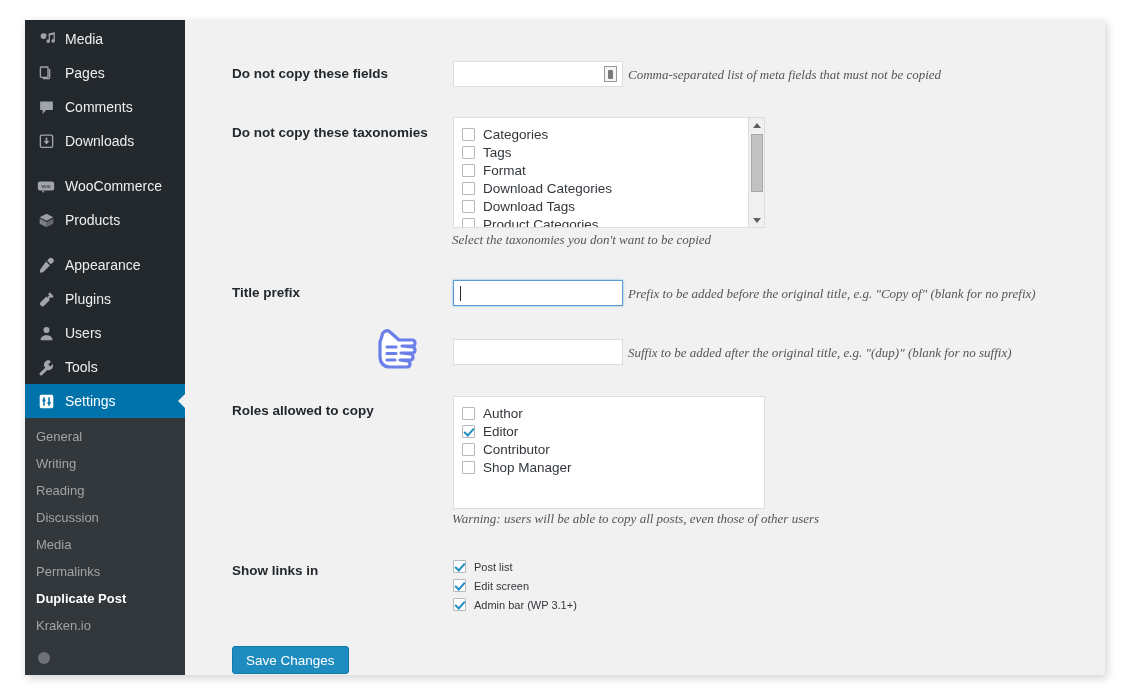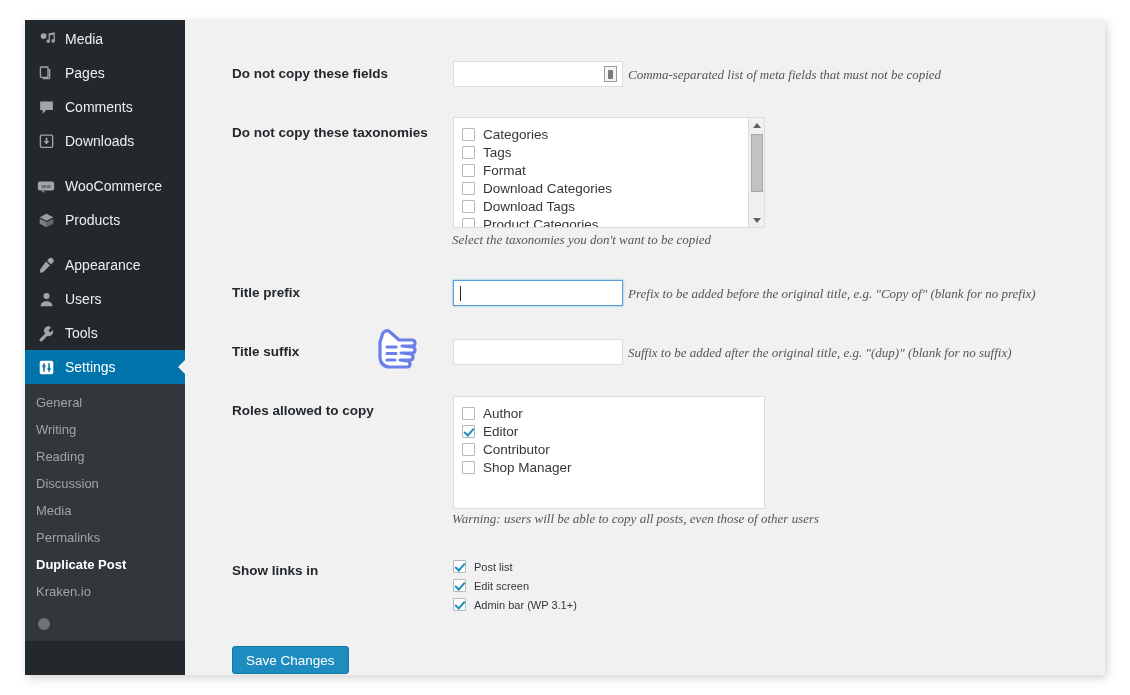--- a/index.html
+++ b/index.html
@@ -294,20 +294,28 @@
       <div class="menu-item">
         <span class="ico">
           <svg width="17" height="17" viewBox="0 0 20 20" fill="currentColor">
             <path d="M12.8 1.8 a3.4 3.4 0 0 1 4.8 4.8 l-2.6 2 -4.2-4.2 z"></path>
             <path d="M9.4 5.4 L14 10 L6 18 L2.2 18.4 L2.6 14.6 z"></path>
           </svg>
         </span>
         <span>Appearance</span>
       </div>
 
+      <div class="menu-item">
+        <span class="ico">
+          <svg width="17" height="17" viewBox="0 0 20 20" fill="currentColor">
+            <path d="M13.8 1.6 l4.6 4.6 -2.2 2.2 -1.2-1.2 -2.2 2.2 1.2 1.2 -6.2 6.2 a3 3 0 1 1 -4.2-4.2 l6.2-6.2 1.2 1.2 2.2-2.2 -1.4-1.4 z"></path>
+          </svg>
+        </span>
+        <span>Plugins</span>
+      </div>
 
       <div class="menu-item">
         <span class="ico">
           <svg width="17" height="17" viewBox="0 0 20 20" fill="currentColor">
             <circle cx="10" cy="6" r="3.6"></circle>
             <path d="M3 18 c0-4 3.2-6 7-6 s7 2 7 6 z"></path>
           </svg>
         </span>
         <span>Users</span>
       </div>
@@ -415,21 +423,20 @@
             </div>
         </div>
       </div>
       <div class="help" style="position:absolute; left:267px; top:212px;">Select the taxonomies you don't want to be copied</div>
 
       <div class="flabel" style="left:47px; top:264px;">Title prefix</div>
       <input class="txt focused" type="text" style="position: absolute; left: 268px; top: 260px; width: 170px;" value="">
       <div class="caret" style="left:275px; top:266px;"></div>
       <div class="help" style="position:absolute; left:443px; top:266px;">Prefix to be added before the original title, e.g. "Copy of" (blank for no prefix)</div>
 
-      <div class="flabel" style="left:47px; top:323px;">Title suffix</div>
       <input class="txt" type="text" style="position: absolute; left: 268px; top: 319px; width: 170px;" value="">
       <div class="help" style="position:absolute; left:443px; top:325px;">Suffix to be added after the original title, e.g. "(dup)" (blank for no suffix)</div>
 
       <div class="flabel" style="left:47px; top:382px;">Roles allowed to copy</div>
       <div class="listbox" style="left:268px; top:376px; width:312px; height:113px;">
         <div style="padding-top:7px;">
           <div class="lb-row">
             <span class="cb"></span>
             <span>Author</span>
           </div>

